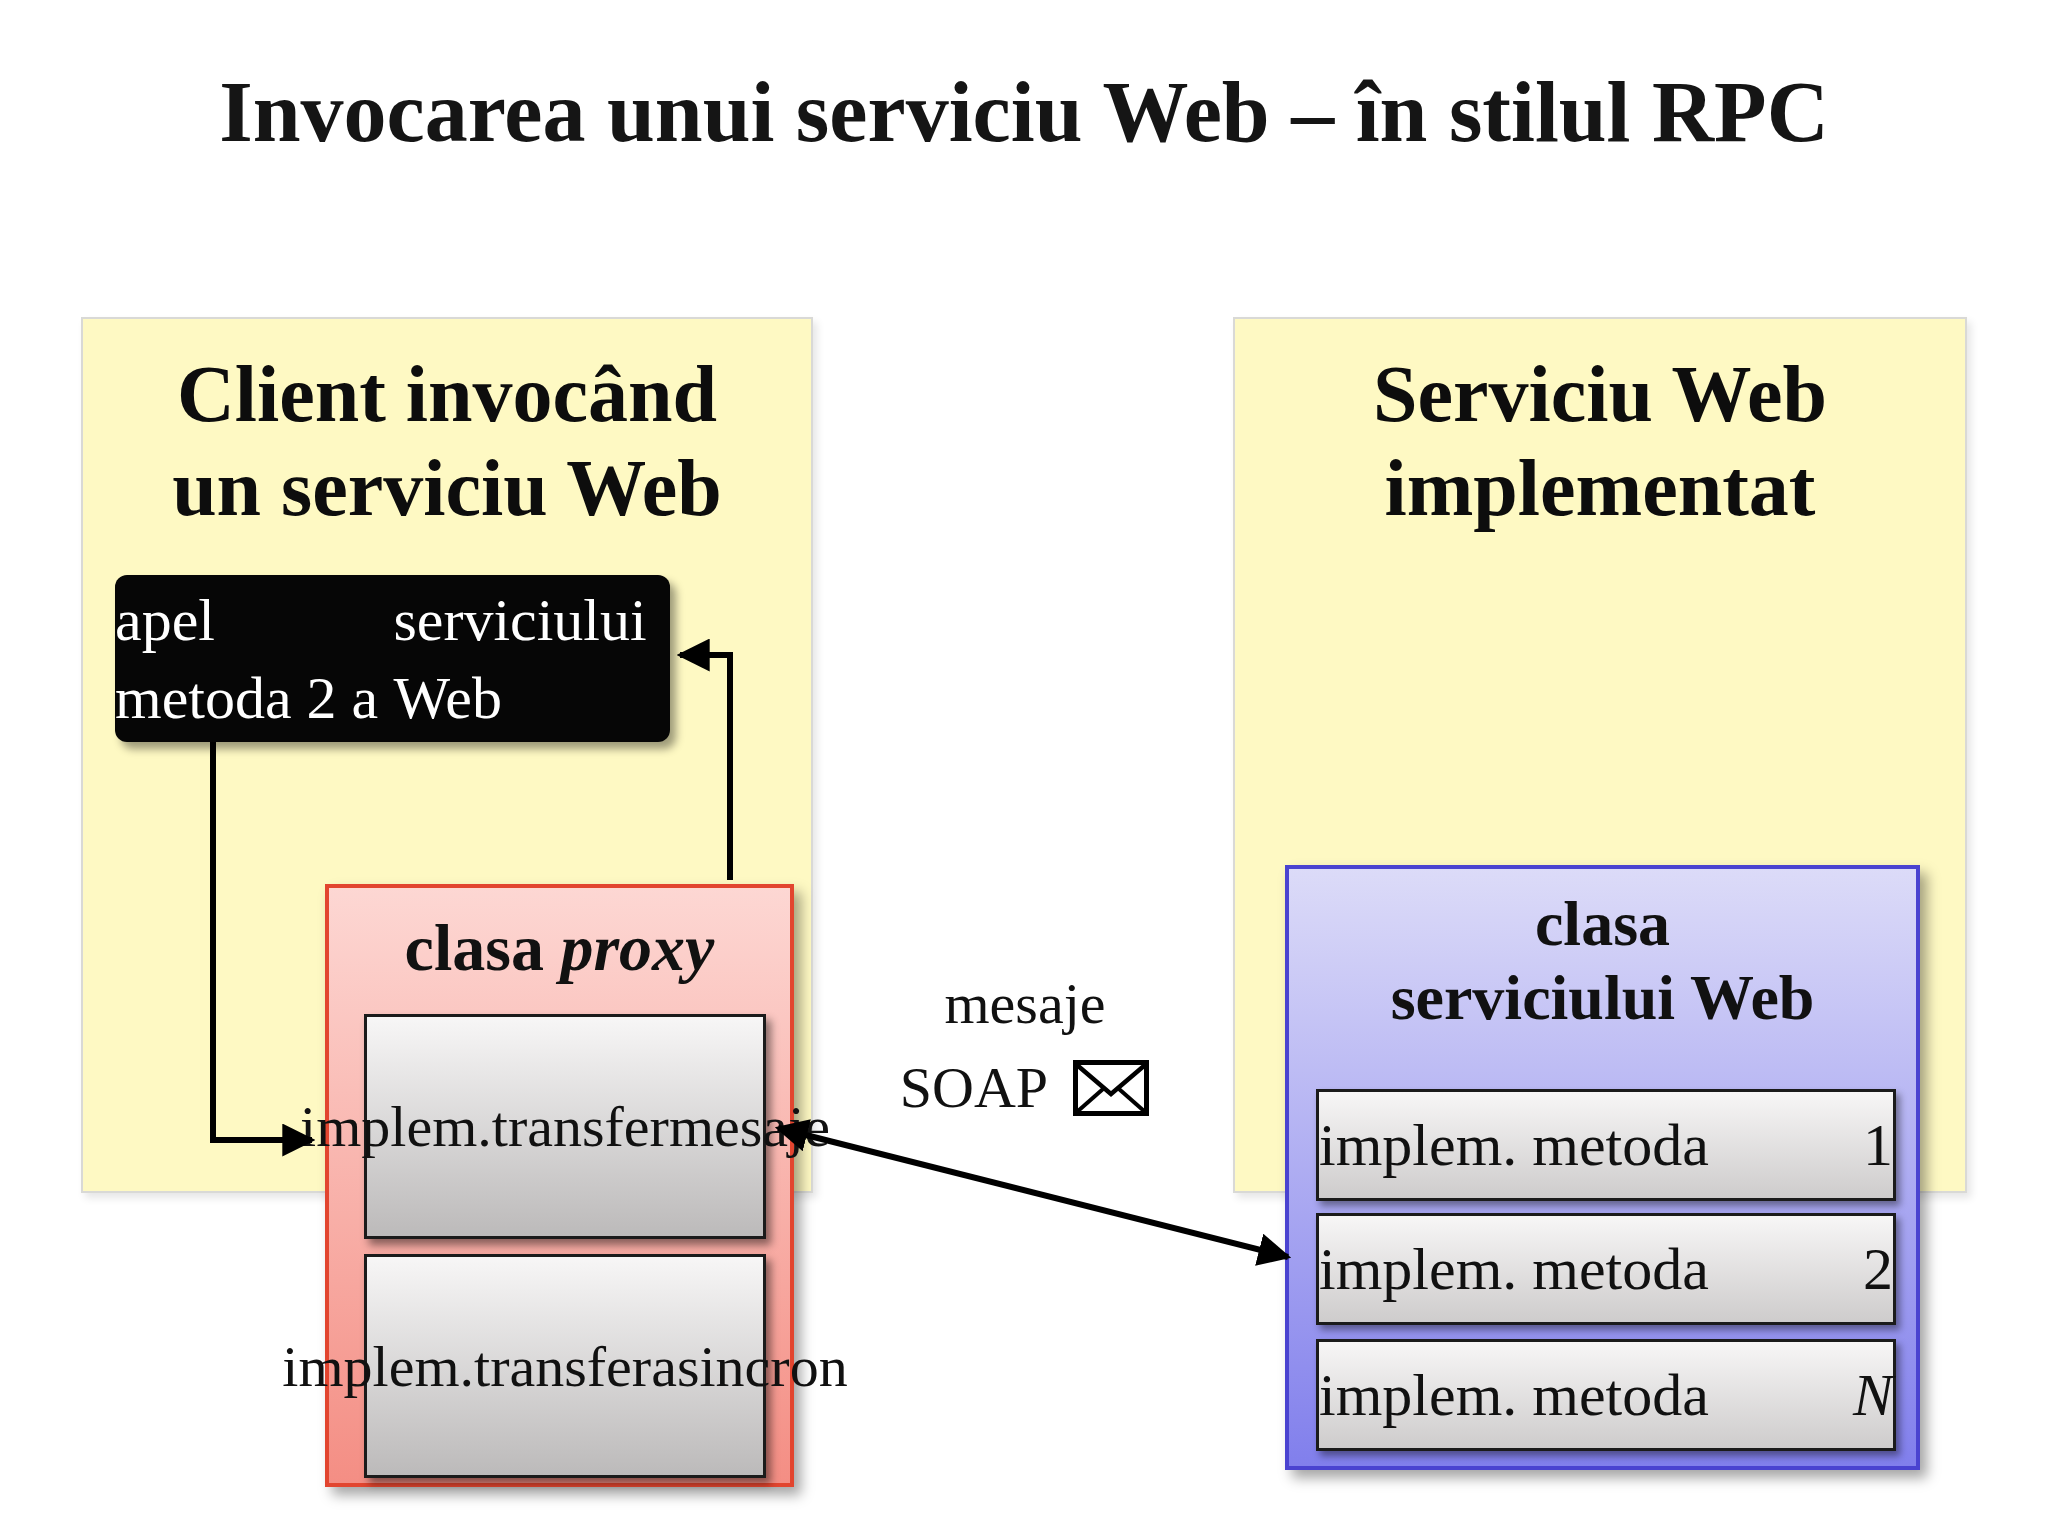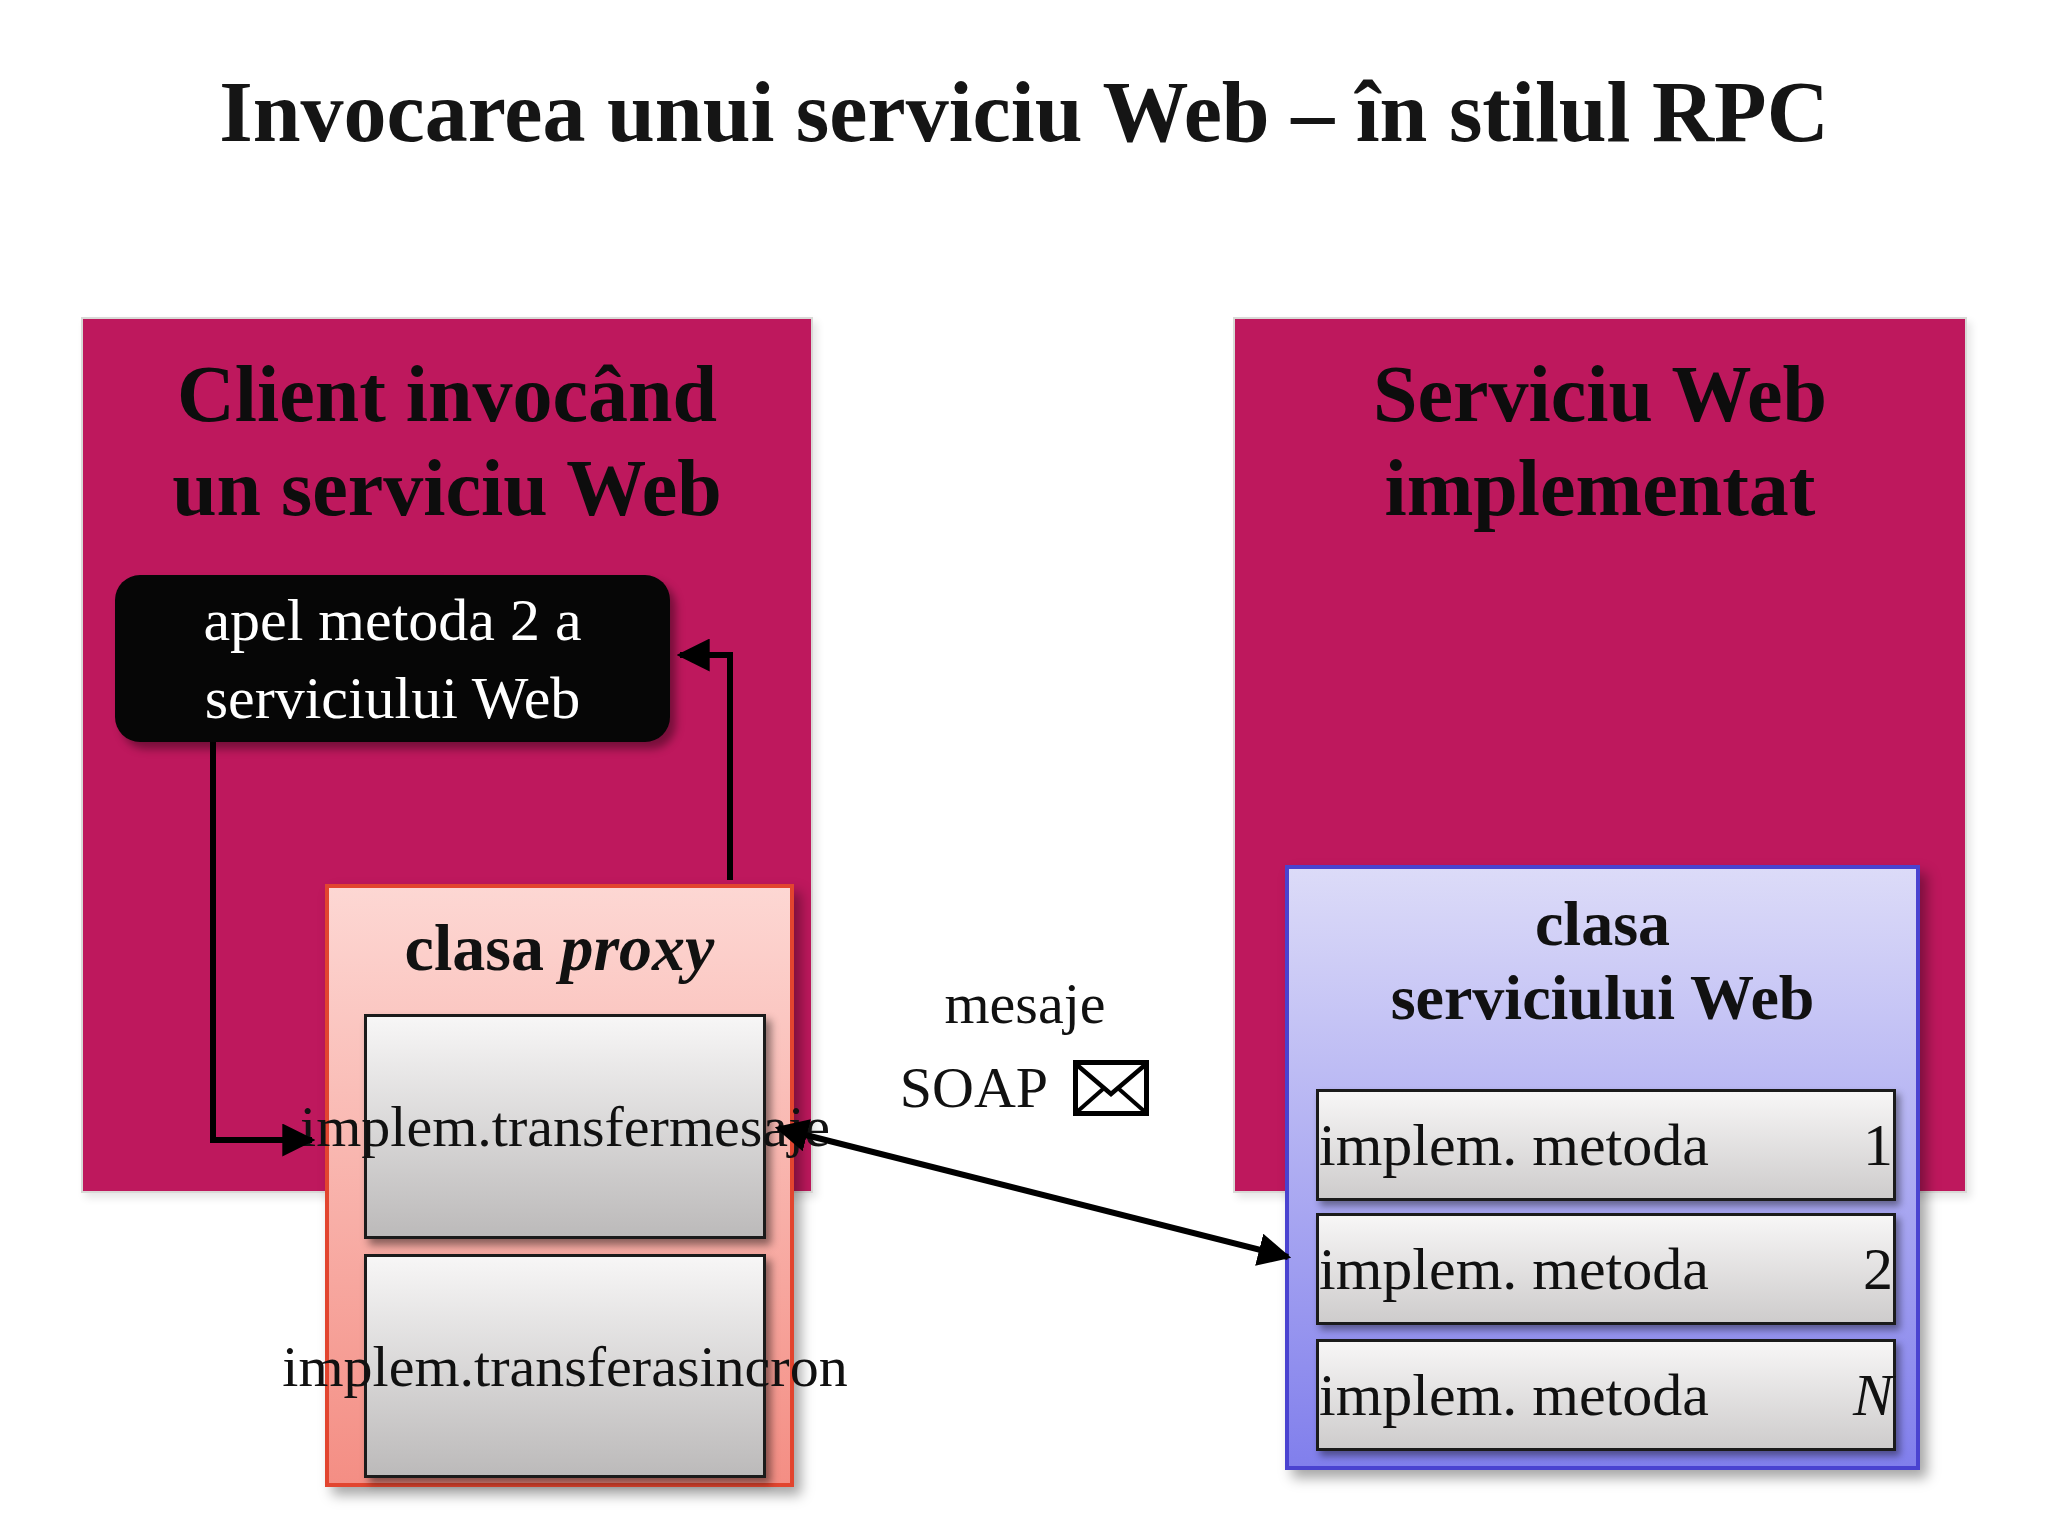--- a/index.html
+++ b/index.html
@@ -6,35 +6,35 @@
   .stage{
     position:relative;width:2048px;height:1536px;overflow:hidden;
     font-family:"Liberation Serif","DejaVu Serif",serif;color:#111;background:#fff;
   }
   .slide-title{
     position:absolute;left:0;top:62px;width:2048px;margin:0;
     text-align:center;font-size:86px;font-weight:700;letter-spacing:0;
     color:#151515;
   }
   .panel{
-    position:absolute;top:317px;height:876px;background:#be185d;
+    position:absolute;top:317px;height:876px;background:#fef9c3;
     border:2px solid #d9d9d6;box-shadow:4px 5px 8px rgba(0,0,0,0.10);
     box-sizing:border-box;
   }
   .panel.left{left:81px;width:732px;}
   .panel.right{left:1233px;width:734px;}
   .panel-heading{
     position:absolute;top:28px;left:0;right:0;text-align:center;
     font-size:80px;font-weight:700;line-height:1.18;color:#0d0d0d;
   }
   .callout{
     position:absolute;left:32px;top:256px;width:555px;height:167px;
     background:var(--callout-bg,#060606);color:var(--callout-text,#fff);
-    border-radius:25px;box-shadow:6px 7px 9px rgba(0,0,0,0.38);
-    display:flex;flex-direction:column;justify-content:center;align-items:center;
+    border-radius:12px;box-shadow:6px 7px 9px rgba(0,0,0,0.38);
+    display:flex;flex-direction:row;justify-content:center;align-items:center;
     font-size:60px;line-height:1.3;
   }
   .proxy-box{
     position:absolute;left:242px;top:565px;width:469px;height:603px;box-sizing:border-box;
     background:linear-gradient(to bottom,var(--pink-top,#fdd7d3),var(--pink-bottom,#f48e84));
     border:4px solid var(--pink-border,#e2452f);
     box-shadow:7px 8px 12px rgba(0,0,0,0.35);
   }
   .proxy-title{
     position:absolute;top:22px;left:0;right:0;text-align:center;

